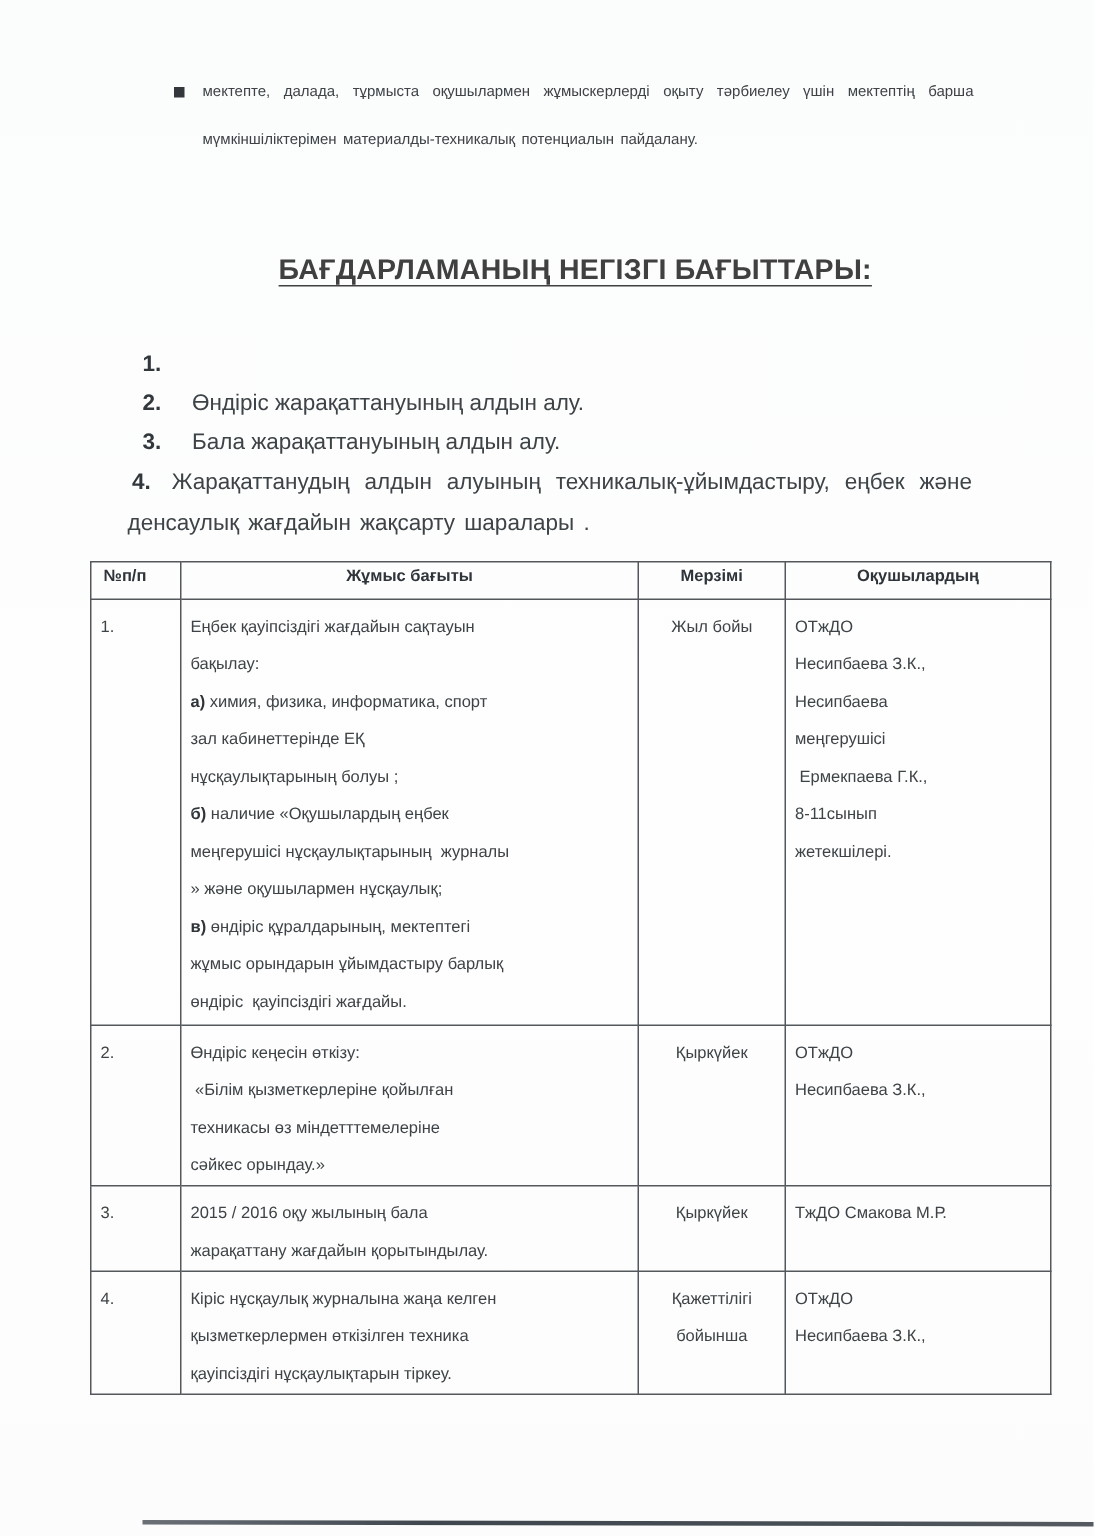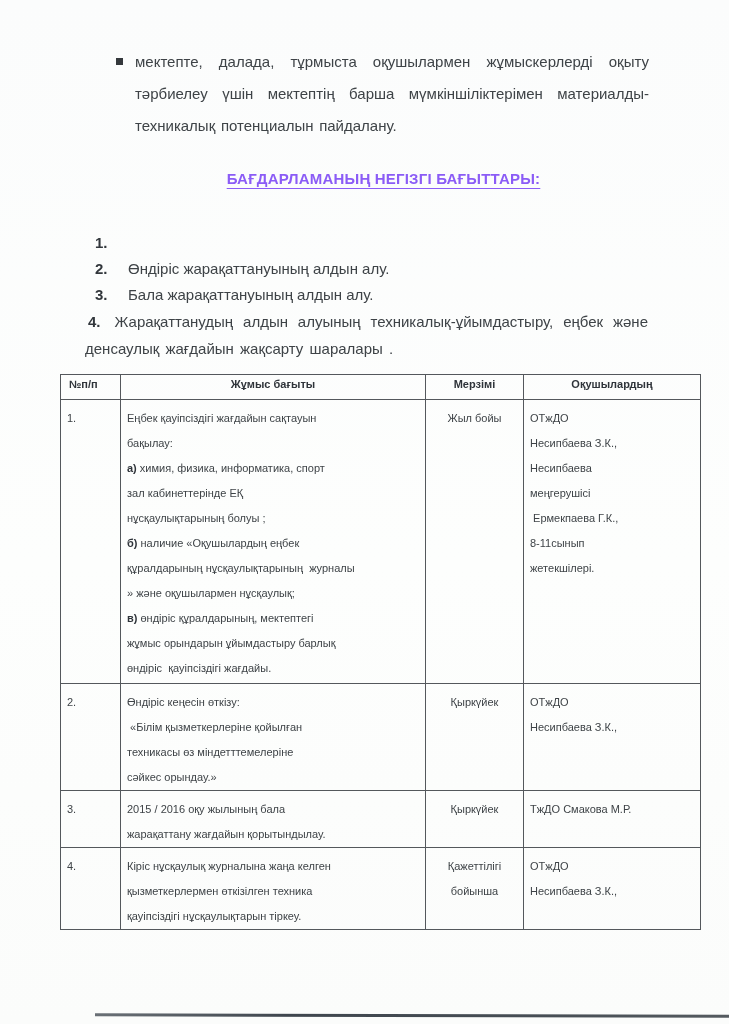--- a/index.html
+++ b/index.html
@@ -14,30 +14,30 @@
   }
   .page { position: absolute; inset: 0; }
 
   
   .bullet {
     position: absolute; left: 116px; top: 58px;
     width: 7px; height: 7px; background: #34383c;
   }
   .intro {
     position: absolute; left: 135px; top: 46px; width: 514px;
-    font-size: 15px; line-height: 32px;
+    font-size: 10px; line-height: 32px;
     text-align: justify; word-spacing: 1.5px;
   }
 
   
   .heading {
     position: absolute; top: 170px; left: 0; width: 729px;
     padding-left: 38px; box-sizing: border-box;
     text-align: center;
-    font-size: 15px; font-weight: bold; color: #8b5cf6;
+    font-size: 19px; font-weight: bold; color: #404040;
     text-decoration: underline;
     text-underline-offset: 4px;
     letter-spacing: 0.2px;
     margin: 0;
   }
 
   
   .list { position: absolute; left: 85px; top: 230px; width: 563px; font-size: 15px; }
   .li { display: flex; line-height: 26px; }
   .li .num { width: 43px; flex: 0 0 43px; padding-left: 10px; box-sizing: border-box; font-weight: bold; color: #32373c; }
@@ -124,21 +124,21 @@
       <td class="cell-num">
         <div class="line">1.</div>
       </td>
       <td class="cell-dir">
         <div class="line"><b></b><span>Еңбек қауіпсіздігі жағдайын сақтауын</span></div>
         <div class="line"><b></b><span>бақылау:</span></div>
         <div class="line"><b>а)</b><span> химия, физика, информатика, спорт</span></div>
         <div class="line"><b></b><span>зал кабинеттерінде ЕҚ</span></div>
         <div class="line"><b></b><span>нұсқаулықтарының болуы ;</span></div>
         <div class="line"><b>б)</b><span> наличие «Оқушылардың еңбек</span></div>
-        <div class="line"><b></b><span>құралдарының нұсқаулықтарының  журналы</span></div>
+        <div class="line"><b></b><span>меңгерушісі нұсқаулықтарының  журналы</span></div>
         <div class="line"><b></b><span>» және оқушылармен нұсқаулық;</span></div>
         <div class="line"><b>в)</b><span> өндіріс құралдарының, мектептегі</span></div>
         <div class="line"><b></b><span>жұмыс орындарын ұйымдастыру барлық</span></div>
         <div class="line"><b></b><span>өндіріс  қауіпсіздігі жағдайы.</span></div>
       </td>
       <td class="cell-term pt56">
         <div class="line">Жыл бойы</div>
       </td>
       <td class="cell-resp pt56">
         <div class="line">ОТжДО</div>

